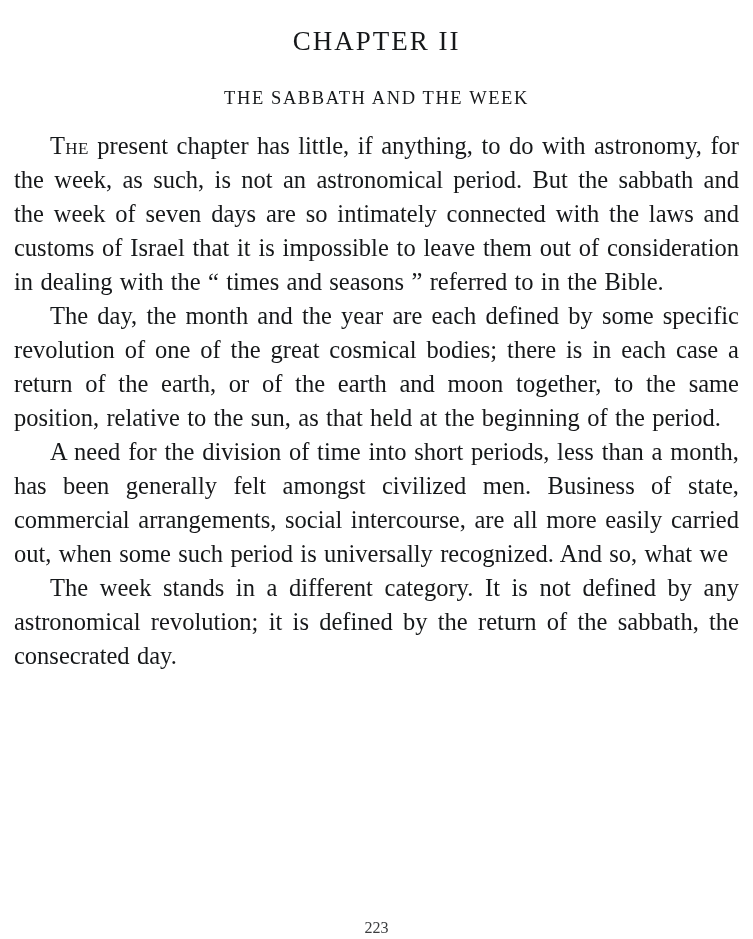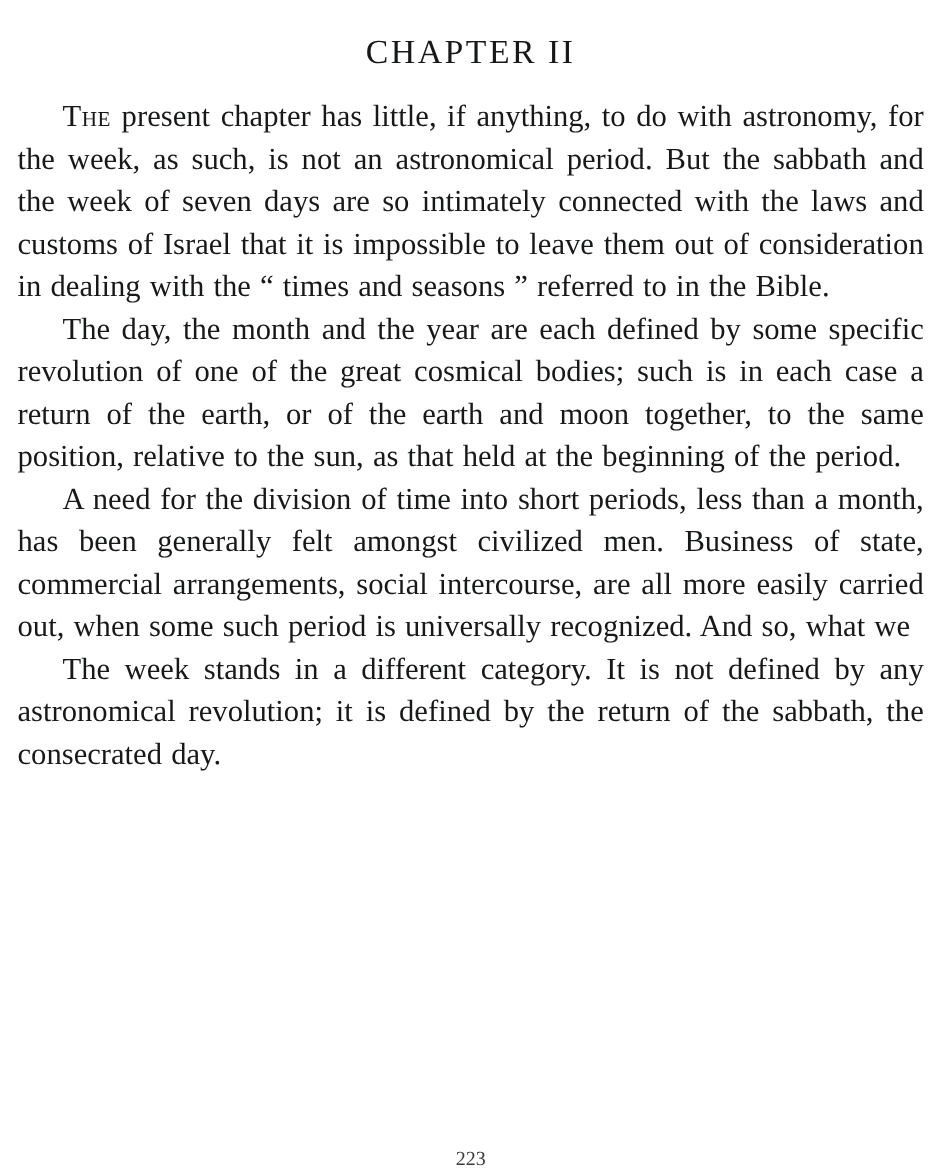--- a/index.html
+++ b/index.html
@@ -72,26 +72,27 @@
     color: #3a3c3e;
   }
 </style>
 </head>
 <body>
 
 <div class="page">
 
   <h1 class="chapter-title">CHAPTER  II</h1>
 
+  <h2 class="chapter-subtitle">THE  SABBATH  AND  THE  WEEK</h2>
 
   <div class="body-text">
 
     <p class="para"><span class="smallcaps-lead">The</span><span> present chapter has little, if anything, to do with astronomy, for the week, as such, is not an astronomical period.    But the sabbath and the week of seven days are so intimately connected with the laws and customs of Israel that it is impossible to leave them out of consideration in dealing with the “ times and seasons ” referred to in the Bible.</span></p>
 
-    <p class="para"><span>The day, the month and the year are each defined by some specific revolution of one of the great cosmical bodies; such is in each case a return of the earth, or of the earth and moon together, to the same position, relative to the sun, as that held at the beginning of the period.</span></p>
+    <p class="para"><span>The day, the month and the year are each defined by some specific revolution of one of the great cosmical bodies; there is in each case a return of the earth, or of the earth and moon together, to the same position, relative to the sun, as that held at the beginning of the period.</span></p>
 
     <p class="para"><span>A need for the division of time into short periods, less than a month, has been generally felt amongst civilized men.    Business of state, commercial arrangements, social intercourse, are all more easily carried out, when some such period is universally recognized.   And so, what we</span></p>
 
     <p class="para"><span>The week stands in a different category.   It is not defined by any astronomical revolution; it is defined by the return of the sabbath, the consecrated day.</span></p>
 
   </div>
 
   <div class="page-number">223</div>
 
 </div>

